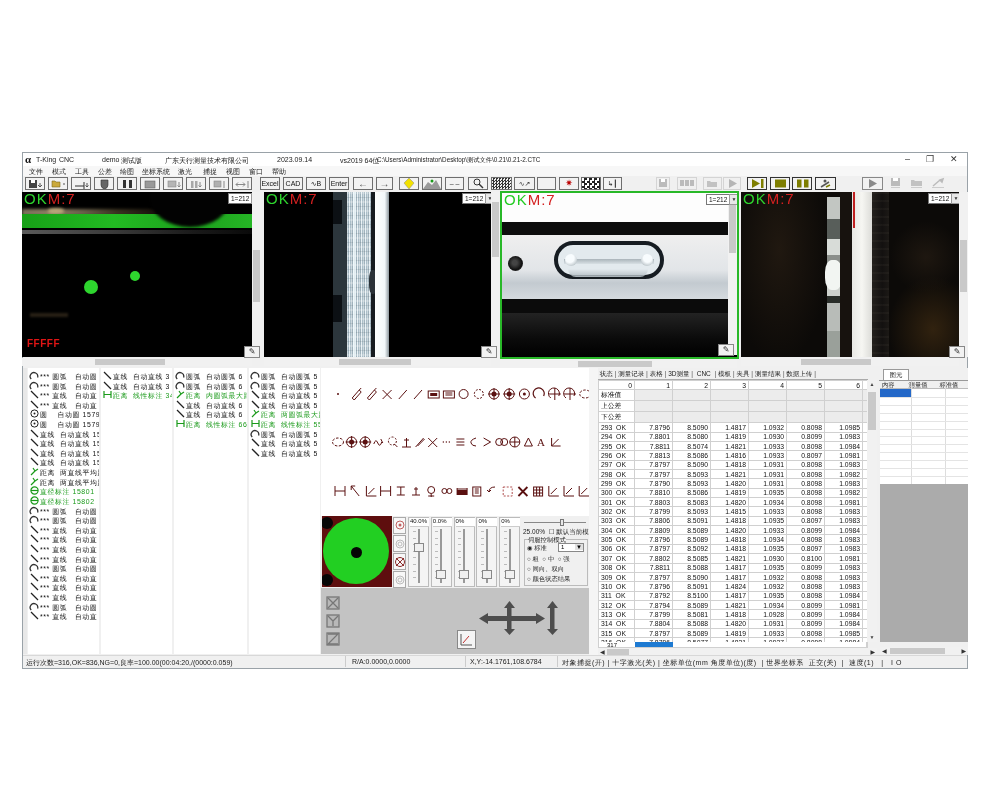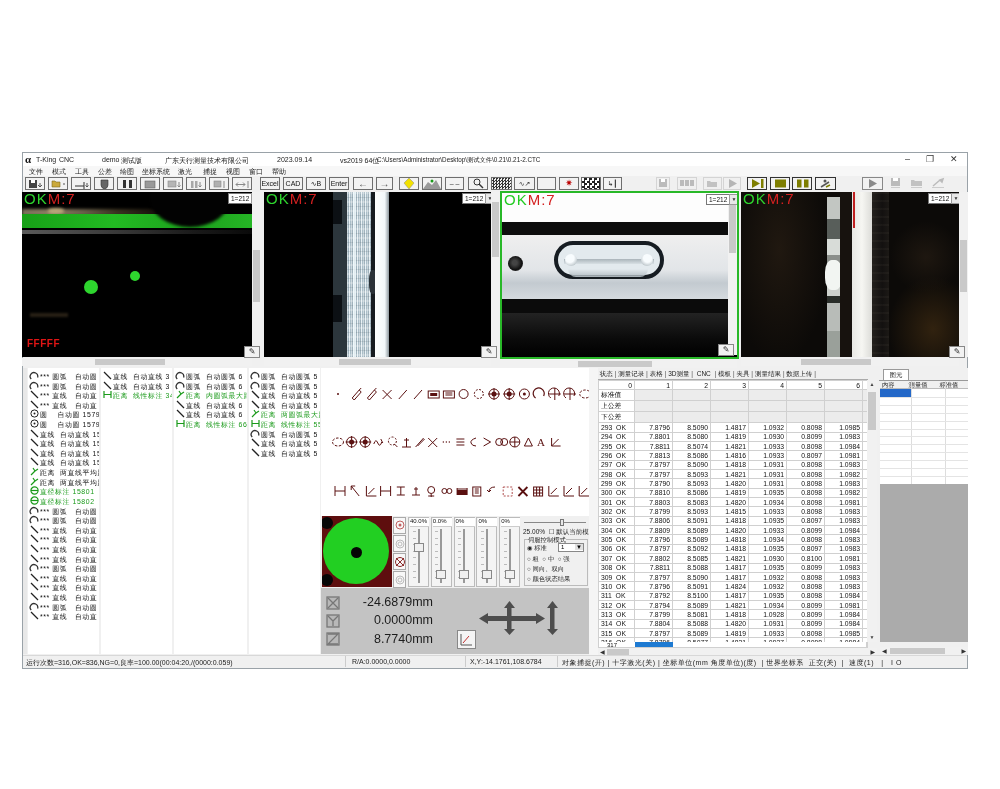--- a/index.html
+++ b/index.html
@@ -686,21 +686,20 @@
       </g>
   <g transform="translate(0,18)" stroke="#777" fill="none" stroke-width="1.3">
         <rect x="1" y="1" width="12" height="12" fill="#b8b8b8"></rect>
         <path d="M2,2 L7,7 L12,2 M7,7 V12"></path>
       </g>
   <g transform="translate(0,36)" stroke="#777" fill="none" stroke-width="1.3">
         <rect x="1" y="1" width="12" height="12" fill="#b8b8b8"></rect>
         <path d="M2,2 H12 L2,12 H12"></path>
       </g>
  </svg>
- <div class="abs" style="left:30px;top:5px;width:82px;height:54px;font-size:12.5px;color:#1c1c1c;text-align:right;line-height:18.4px;">-24.6879mm<br>0.0000mm<br>8.7740mm</div>
  <div class="abs" style="left:136px;top:42px;width:19px;height:19px;background:#f4f4f4;border:1px solid #888;"><svg width="17" height="17">
         <path d="M3,14 V3 M3,14 H14" stroke="#555"></path>
         <path d="M5,12 L11,5" stroke="#c03030"></path>
       </svg></div>
  <svg class="abs" style="left:152px;top:13px;" width="125" height="34">
   <g fill="#4d4d4d">
         <rect x="15" y="15" width="48" height="5"></rect>
         <polygon points="15,12 15,23 6,17.5"></polygon>
         <polygon points="63,12 63,23 72,17.5"></polygon>
   <rect x="34" y="7" width="4.5" height="21"></rect>

